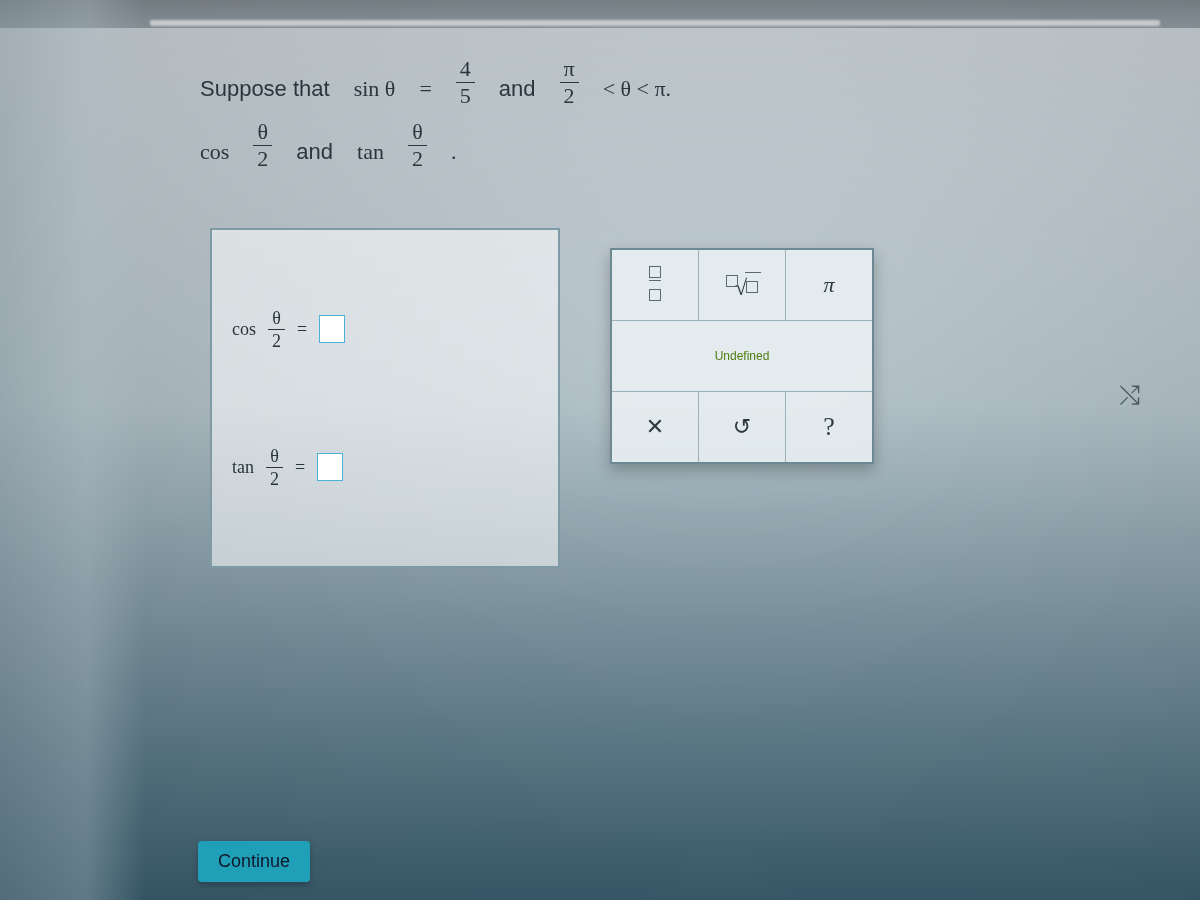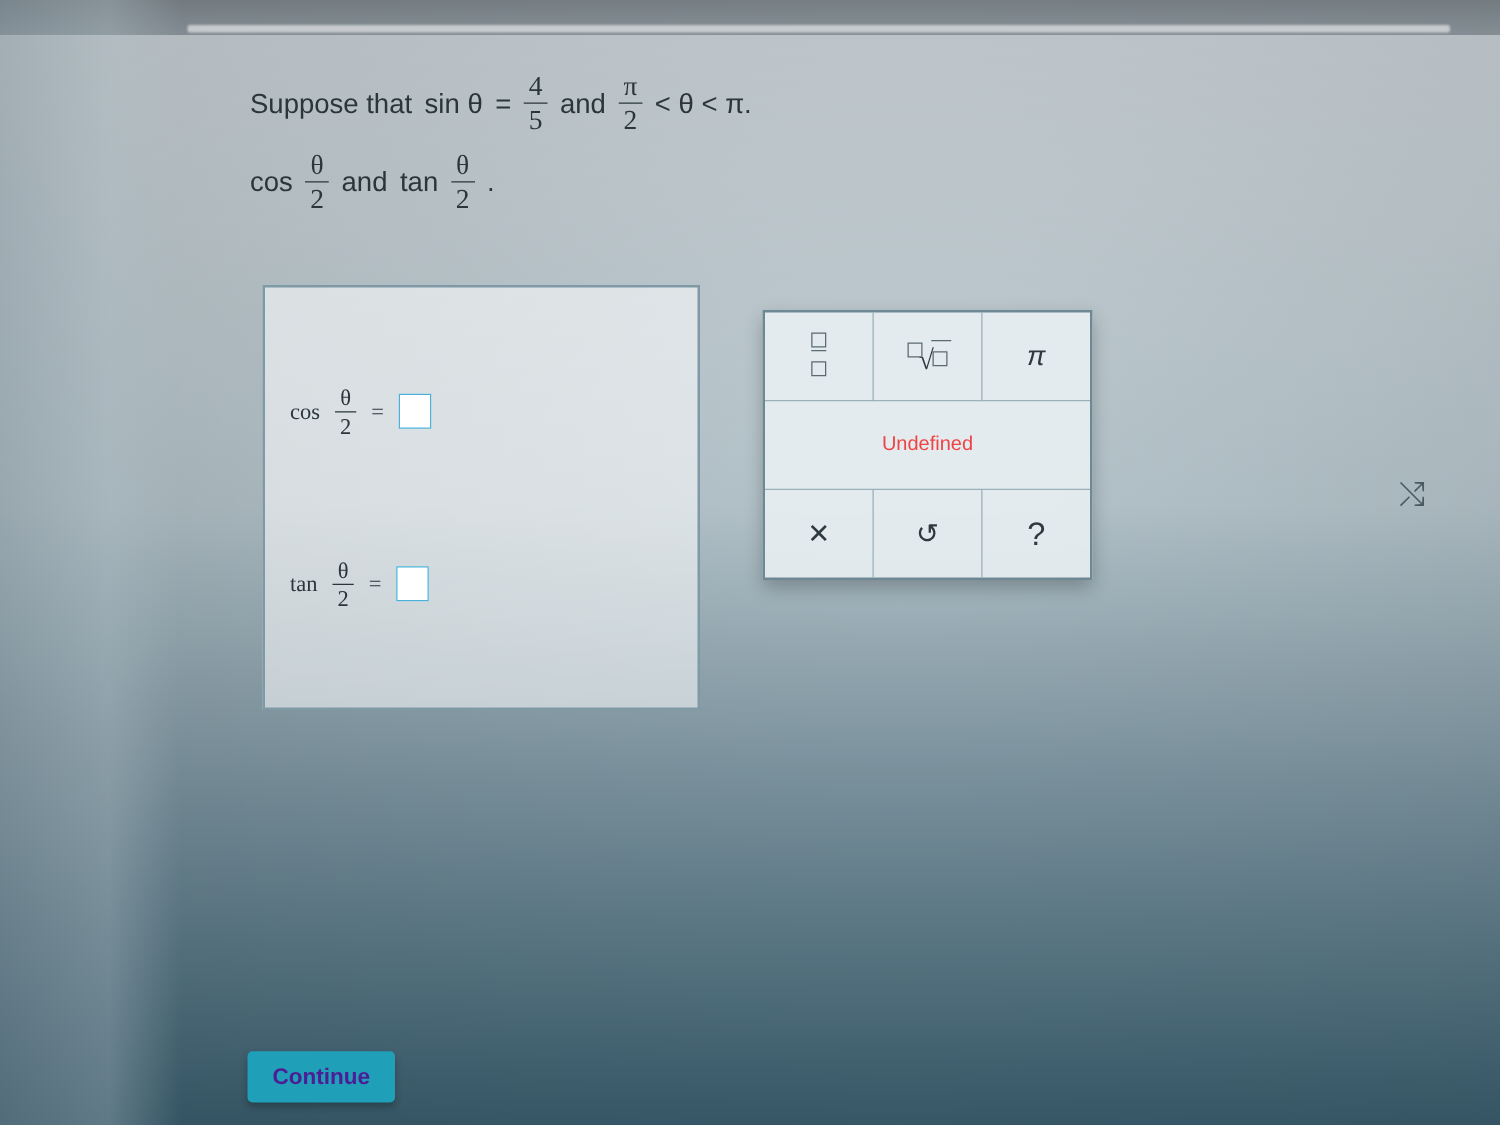--- a/index.html
+++ b/index.html
@@ -14,22 +14,22 @@
 
 .dark-top{position:absolute;left:0;right:0;top:0;height:28px;
   background:linear-gradient(180deg,#3c454c,#5a666d);opacity:.55}
 .card-edge{position:absolute;left:150px;top:20px;right:40px;height:6px;
   background:rgba(255,255,255,.55);border-radius:2px;filter:blur(1px)}
 
 .content{position:absolute;left:150px;top:28px;right:40px;bottom:0;
   background:rgba(230,238,242,.0);}
 
 .prompt{position:absolute;left:50px;top:30px;right:60px;font-size:22px;color:#2a363c;line-height:1.7}
-.prompt .row{display:flex;align-items:center;gap:10px;margin-bottom:14px;flex-wrap:wrap}
-.ser{font-family:Liberation Sans, sans-serif}
+.prompt .row{display:flex;align-items:flex-end;gap:24px;margin-bottom:14px;flex-wrap:wrap}
+.ser{font-family:Liberation Serif, serif}
 .frac{display:inline-flex;flex-direction:column;align-items:center;line-height:1;font-family:"Times New Roman",serif}
 .frac .n{padding:0 4px 2px}
 .frac .d{border-top:1.5px solid #2a363c;padding:2px 4px 0}
 
 .answer-box{position:absolute;left:60px;top:200px;width:350px;height:340px;
   border:2px solid #7f9aa6;background:rgba(255,255,255,.55);
   display:flex;flex-direction:column;justify-content:space-around;padding:30px 20px;box-sizing:border-box}
 .ans-row{display:flex;align-items:center;gap:12px;font-family:"Times New Roman",serif;font-size:18px;color:#2a363c}
 .slot{width:24px;height:26px;border:1.5px solid #4bb1d8;background:#fff}
 
@@ -39,24 +39,24 @@
 .tool-row{display:flex}
 .cell{flex:1;height:70px;display:flex;align-items:center;justify-content:center;
   border-right:1px solid #9ab0ba;border-bottom:1px solid #9ab0ba;
   font-family:"Times New Roman",serif;font-size:22px;color:#2e3a40;cursor:pointer;user-select:none}
 .cell:last-child{border-right:none}
 .tool-row:last-child .cell{border-bottom:none}
 .cell.wide{flex-basis:100%}
 .mini{font-size:12px;border:1px solid #5a6a72;display:inline-block;width:10px;height:10px}
 .miniwrap{display:inline-flex;flex-direction:column;align-items:center;line-height:1}
 .miniwrap .bar{border-top:1.5px solid #5a6a72;margin-top:2px;padding-top:2px}
-.undef{font-size:16px;font-family:Arial,sans-serif;color:#ef4444}
+.undef{font-size:12px;font-family:Arial,sans-serif;color:#4d7c0f}
 
 .continue{position:absolute;left:48px;bottom:18px;
-  background:#1fa0b8;color:#4c1d95;font-size:18px;font-weight:700;
+  background:#1fa0b8;color:#0f172a;font-size:18px;font-weight:400;
   padding:10px 20px;border:none;border-radius:4px;cursor:pointer;
   box-shadow:0 3px 6px rgba(0,0,0,.25)}
 
 .cursor-ico{position:absolute;right:60px;top:380px;color:#4a5a62;font-size:26px;pointer-events:none}
 
 
 .leftedge{position:absolute;left:0;top:0;bottom:0;width:145px;
   background:linear-gradient(90deg,#8a9ca6 0%,#b0c0c8 60%,rgba(176,192,200,0) 100%);
   opacity:.35}
 

